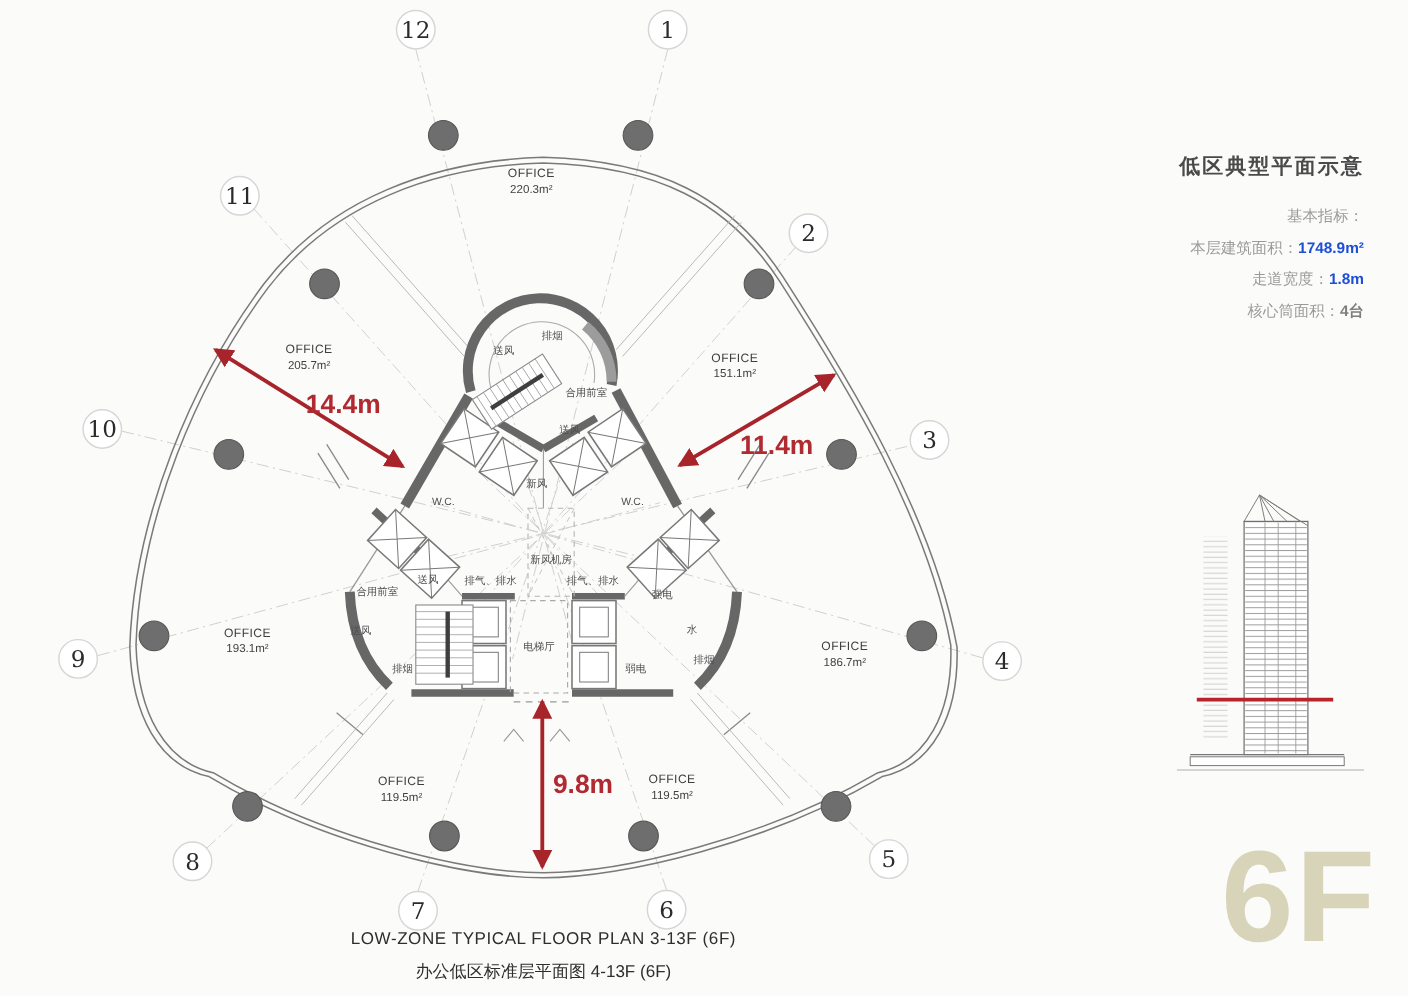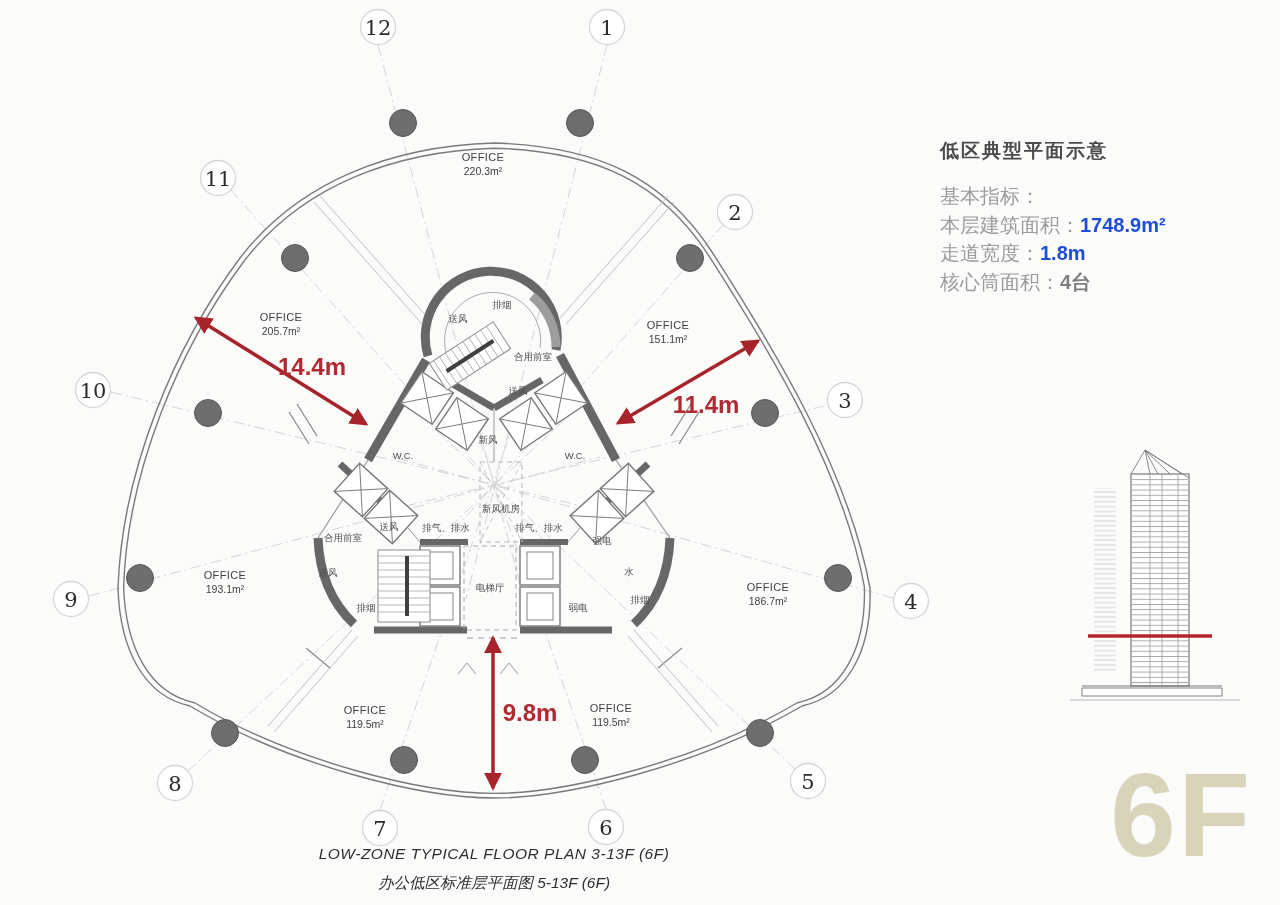--- a/index.html
+++ b/index.html
@@ -6,28 +6,28 @@
   body{width:1280px;height:905px;background:#fbfbfa;overflow:hidden;
        font-family:"Liberation Sans","DejaVu Sans",sans-serif;}
   #stage{position:relative;width:1280px;height:780px;background:#fbfbfa;}
   svg text{font-family:"Liberation Sans","DejaVu Sans",sans-serif;}
   .office-name{font-size:11px;fill:#3f3f3f;letter-spacing:.4px;}
   .office-area{font-size:10.5px;fill:#3f3f3f;}
   .core-lbl{font-size:9.5px;fill:#4f4f4f;}
   .grid-num{font-family:"DejaVu Serif","Liberation Serif",serif;font-size:21px;fill:#2b2b2b;}
   .dim-lbl{font-size:24px;font-weight:bold;fill:#b02a32;}
   
-  .panel{position:absolute;right:40px;top:138px;width:300px;text-align:left;}
+  .panel{position:absolute;right:40px;top:138px;width:300px;text-align:right;}
   .panel-title{font-size:19px;font-weight:bold;color:#4a4a4a;letter-spacing:2px;margin-bottom:18px;}
-  .panel-row{font-size:20px;line-height:28.5px;white-space:nowrap;}
+  .panel-row{font-size:14px;line-height:28.5px;white-space:nowrap;}
   .panel-row .lab{color:#9b9b9b;}
   .panel-row .val{color:#1d4ed8;font-weight:bold;}
   .panel-row.gray-val .val{color:#7e7e7e;font-weight:bold;}
   
-  .caption{position:absolute;left:194px;width:600px;text-align:center;color:#2e2e2e;font-style:italic;}
+  .caption{position:absolute;left:194px;width:600px;text-align:center;color:#2e2e2e;}
   .caption.en{top:845px;font-size:15.5px;letter-spacing:.5px;}
   .caption.zh{top:873px;font-size:15.5px;}
   
   .badge{position:absolute;right:28px;top:756px;font-size:118px;line-height:1;
          color:#d8d4ba;font-weight:700;letter-spacing:2px;}
 </style>
 </head>
 <body>
 
 <div id="stage">
@@ -305,17 +305,17 @@
 
 <div class="panel">
   <div class="panel-title">低区典型平面示意</div>
   <div class="panel-row"><span class="lab">基本指标：</span><span class="val"></span></div>
   <div class="panel-row"><span class="lab">本层建筑面积：</span><span class="val">1748.9m²</span></div>
   <div class="panel-row"><span class="lab">走道宽度：</span><span class="val">1.8m</span></div>
   <div class="panel-row gray-val"><span class="lab">核心筒面积：</span><span class="val">4台</span></div>
 </div>
 
 <div class="caption en">LOW-ZONE TYPICAL FLOOR PLAN 3-13F (6F)</div>
-<div class="caption zh">办公低区标准层平面图 5-13F (6F)</div>
+<div class="caption zh">办公低区标准层平面图 4-13F (6F)</div>
 
 <div class="badge">6F</div>
 
 </div>
 
 </body></html>

